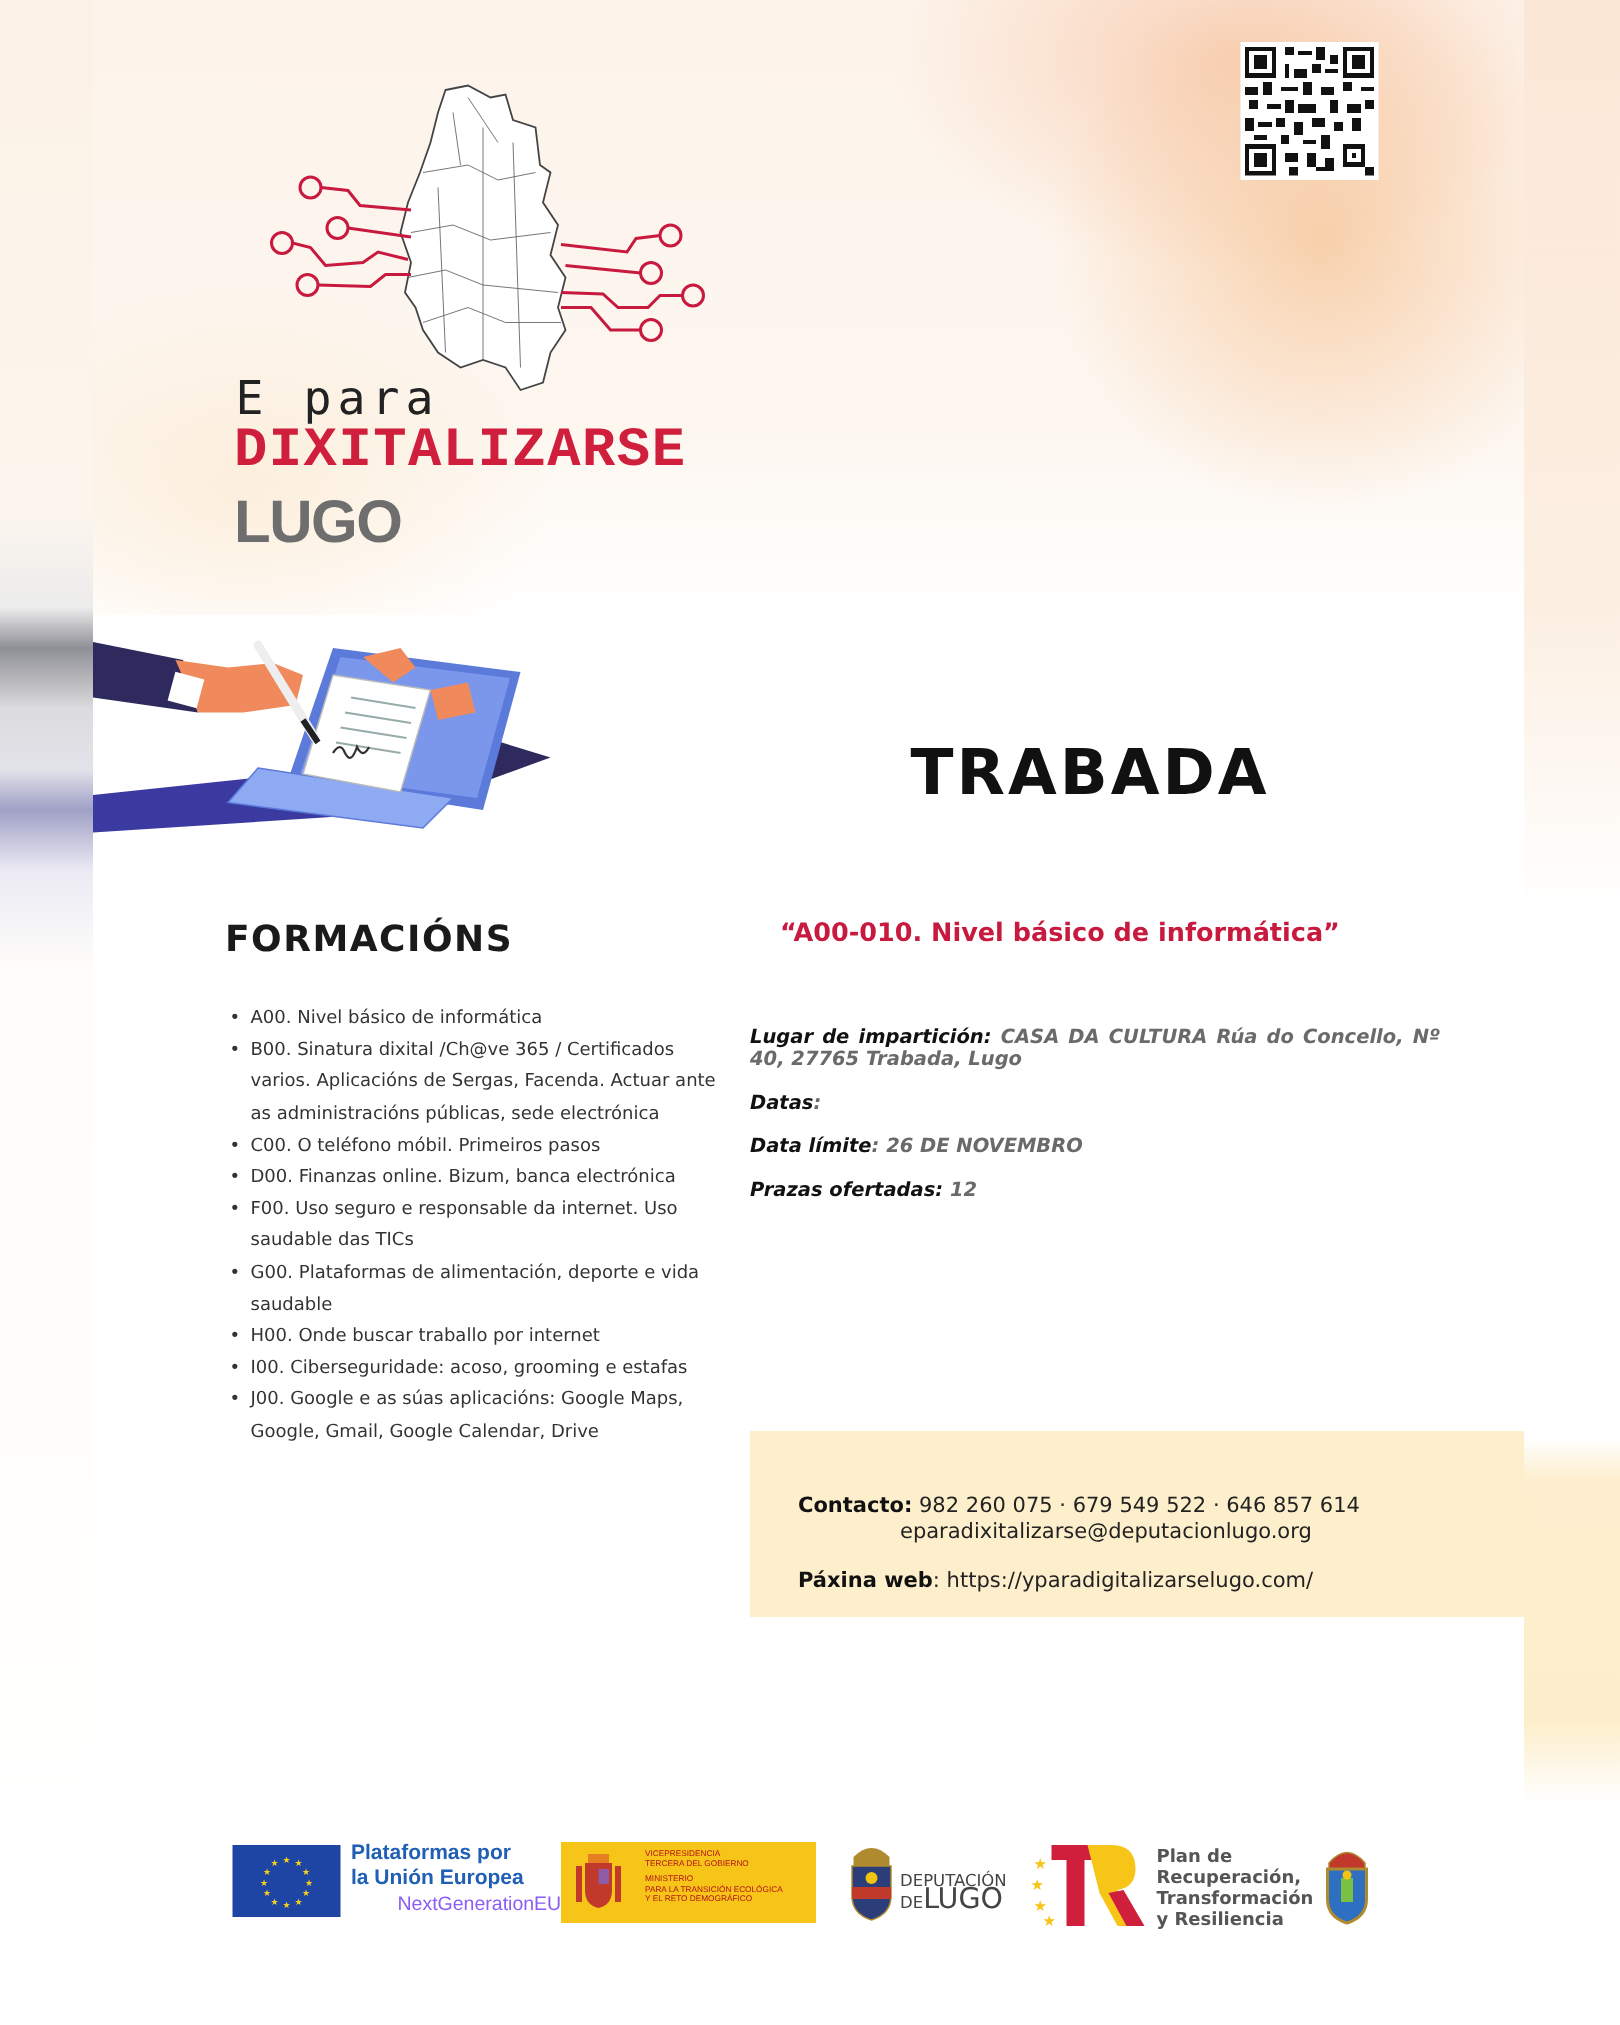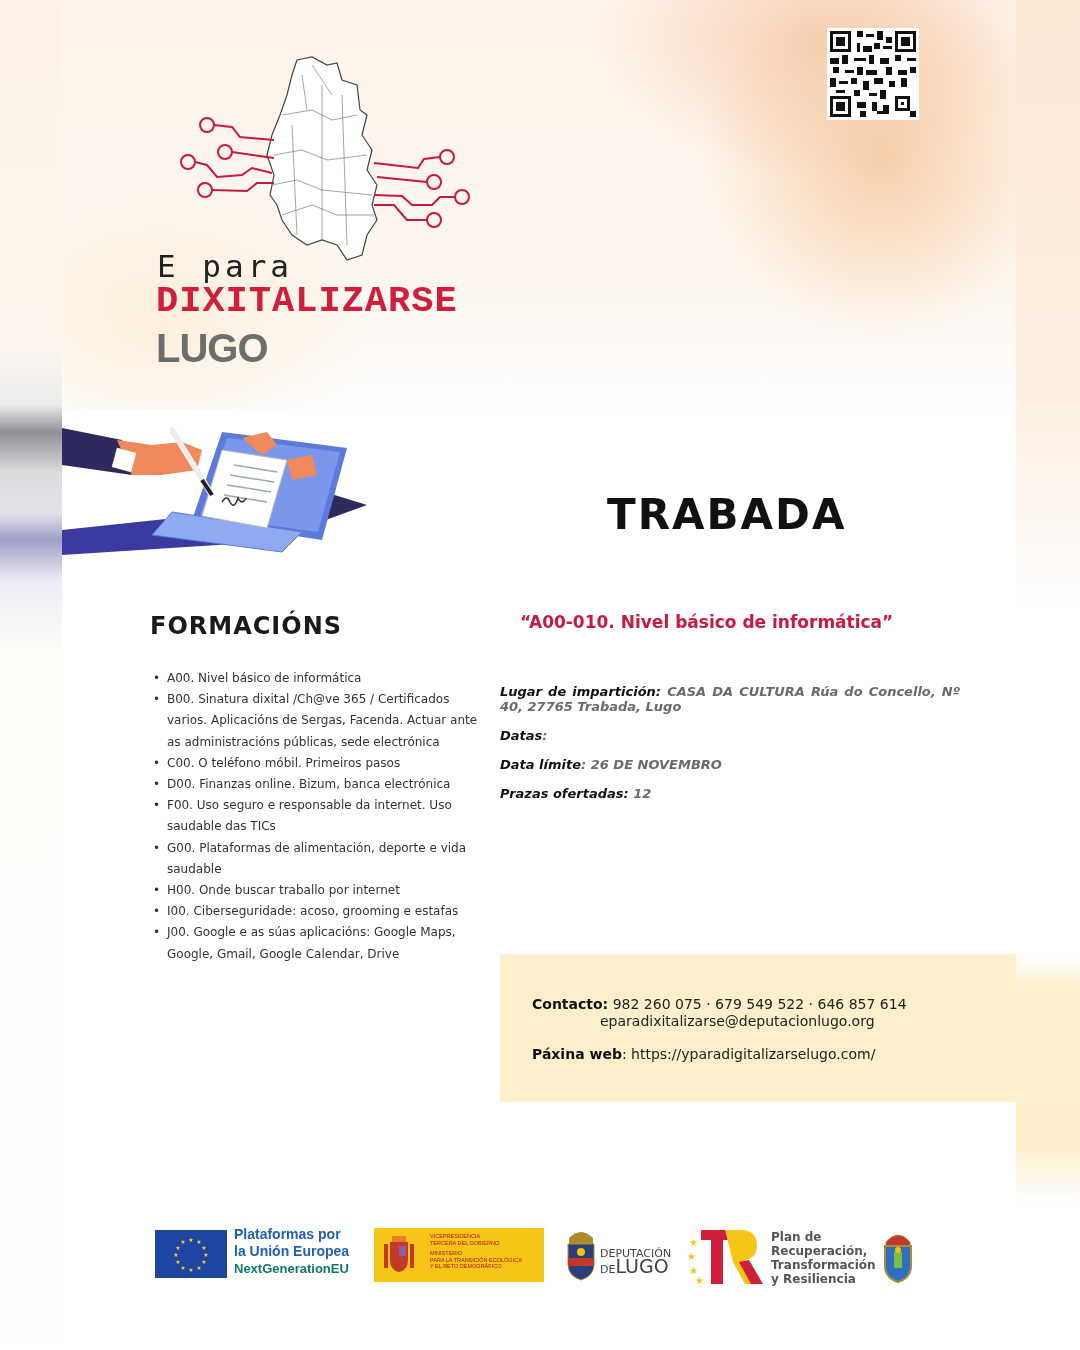--- a/index.html
+++ b/index.html
@@ -68,33 +68,33 @@
     position:absolute; left:438px; top:684px; width:460px; font-size:13px; color:#6a6a6a;
     font-family:"DejaVu Sans", sans-serif; font-style:italic; font-weight:bold; line-height:15px;
   }
   .details .lbl { color:#111; }
   .details p { margin:0 0 14px 0; }
   .details ul { margin:0 0 12px 0; padding:0 0 0 24px; list-style:none; }
   .details ul li { position:relative; margin-bottom:14px; }
   .details ul li::before { content:"•"; position:absolute; left:-14px; }
   .details .justify { text-align:justify; }
   .contact-box {
-    position:absolute; left:438px; top:954px; width:516px; height:148px; background:#fdefcb;
+    position:absolute; left:438px; top:954px; width:516px; height:124px; background:#fdefcb;
   }
   .contact-inner {
     position:absolute; left:32px; top:42px; font-size:14px; color:#222; line-height:17px;
     font-family:"DejaVu Sans", sans-serif;
   }
   .contact-inner b { color:#111; }
   .contact-email { padding-left:68px; }
   .contact-web { margin-top:16px; }
   .footer { position:absolute; left:0; top:1222px; width:954px; height:66px; }
   .eu-flag { position:absolute; left:93px; top:8px; width:72px; height:48px; background:#1e44a4; }
   .eu-text { position:absolute; left:172px; top:4px; font-size:14px; line-height:17px; color:#1f5fb5; font-weight:bold; font-family:"Liberation Sans", sans-serif; }
-  .eu-text .sub { font-weight:bold; color:#0f766e; font-size:13px; }
+  .eu-text .sub { font-weight:normal; color:#8b5cf6; font-size:13px;margin-left:31px; }
   .gov-box { position:absolute; left:312px; top:6px; width:170px; height:54px; background:#f6c518; }
   .gov-shield { position:absolute; left:10px; top:6px; width:30px; height:40px; }
   .gov-text { position:absolute; left:56px; top:5px; font-size:5.5px; line-height:6.5px; color:#b5121b; font-family:"Liberation Sans", sans-serif; text-transform:uppercase; }
   .dep { position:absolute; left:503px; top:6px; }
   .dep-text { position:absolute; left:538px; top:26px; font-size:11px; color:#444; line-height:12px; font-family:"DejaVu Sans", sans-serif; }
   .dep-text .big { font-size:19px; }
   .prtr { position:absolute; left:625px; top:4px; }
   .prtr-text { position:absolute; left:709px; top:8px; font-size:12px; line-height:14px; color:#555; font-weight:bold; font-family:"DejaVu Sans", sans-serif; }
   .concello { position:absolute; left:820px; top:8px; }
 </style>

